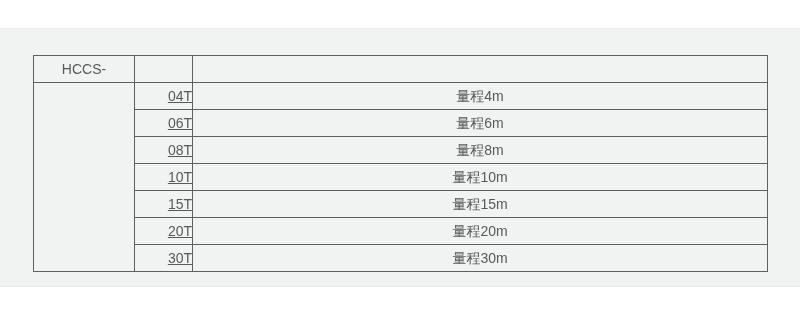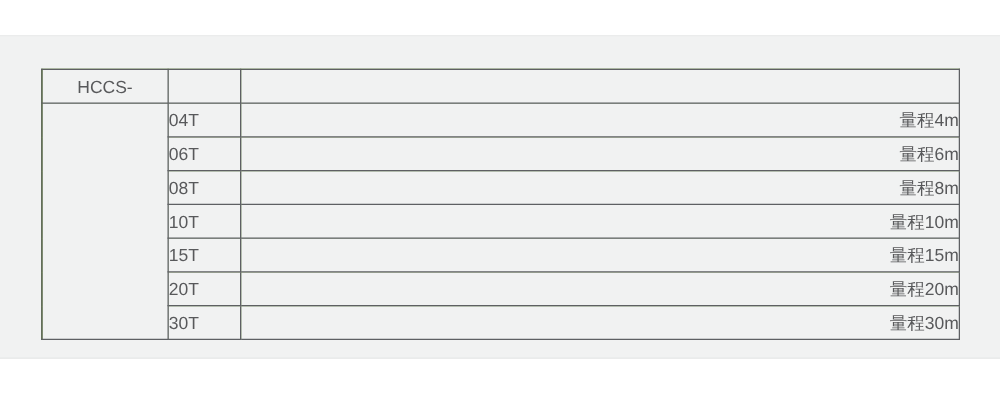--- a/index.html
+++ b/index.html
@@ -83,28 +83,29 @@
   }
   td.head-blank-wide {
     background: #f1f2f2;
     height: 27px;
   }
   td.body-family {
     background: #f1f2f2;
   }
   td.code-cell {
     background: #cce2ef;
-    text-align: left;
+    text-align: right;
     color: #4d4e50;
     font-size: 14px;
     padding-right: 3px;
+    text-decoration: underline;
   }
   td.desc-cell {
     background: #f1f2f2;
-    text-align: right;
+    text-align: center;
     padding-left: 9px;
     color: #5a5b5d;
     font-size: 14px;
   }
 </style>
 </head>
 <body>
 
 <div class="page-band">
   <div class="band-top-edge"></div>

